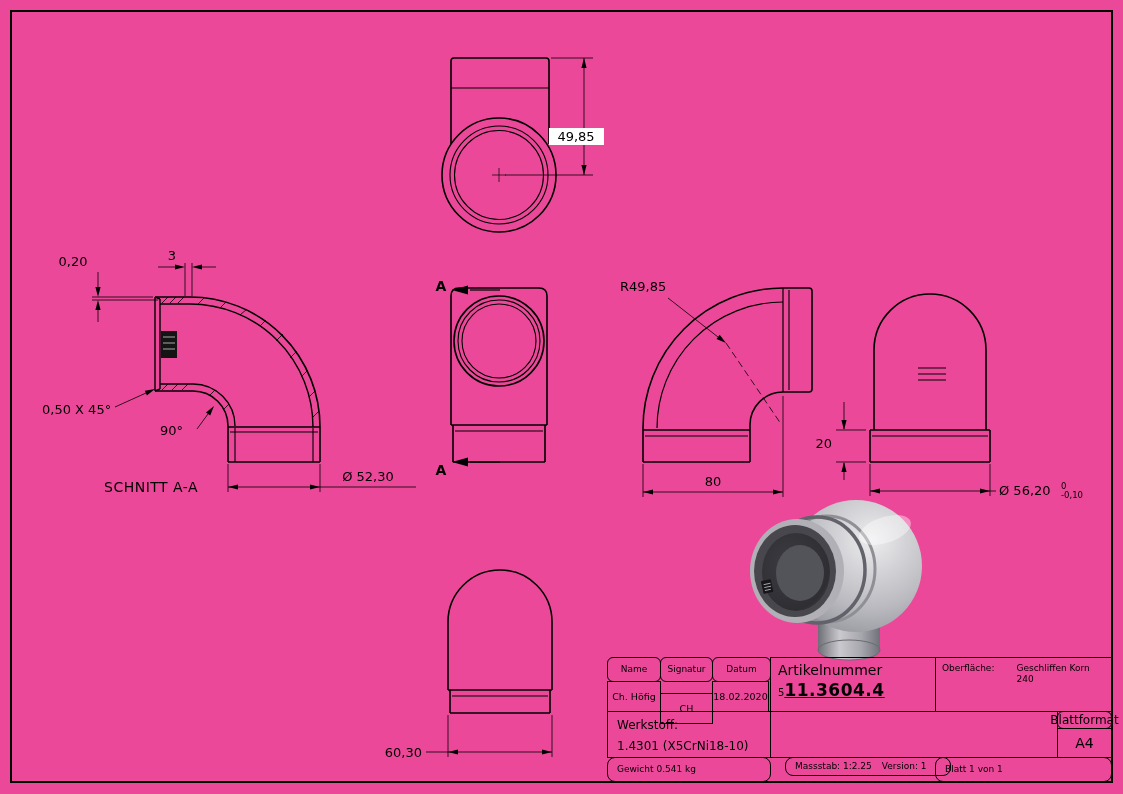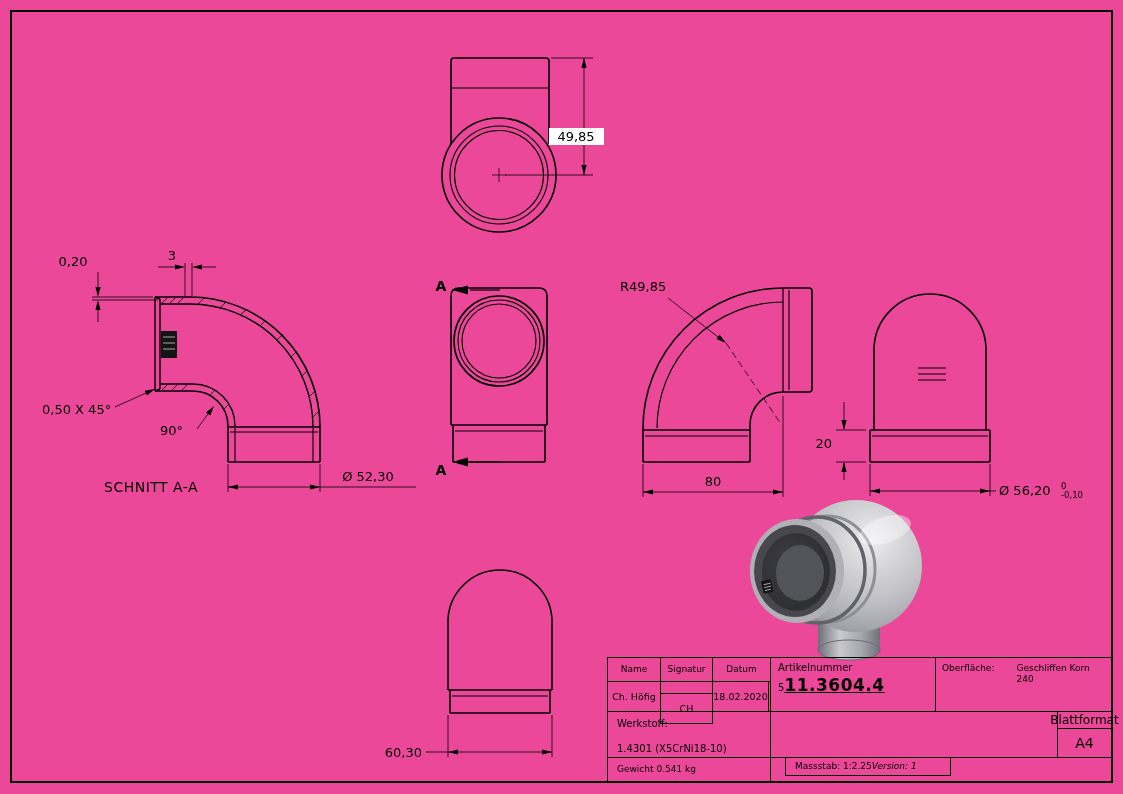--- a/index.html
+++ b/index.html
@@ -8,32 +8,32 @@
   svg text{fill:#000;font-family:"DejaVu Sans", sans-serif;}
   .dim{font-size:13px;}
   .letter{font-size:14px;font-weight:bold;}
   .label{font-size:14px;letter-spacing:0.5px;}
   .tol{font-size:8.5px;}
 
   
   .tb{position:absolute;left:607px;top:657px;width:505px;height:125px;color:#000;}
   .cell{position:absolute;border:1px solid #000;box-sizing:border-box;display:flex;
         align-items:center;justify-content:center;font-size:9.5px;line-height:1.2;}
-  .hdr{font-size:9px;}
+  .hdr{font-size:9px;border-radius:6px;}
   .ober{justify-content:flex-start;align-items:flex-start;padding:5px 6px;font-size:9px;gap:22px;}
   .art{flex-direction:column;align-items:flex-start;justify-content:flex-start;padding:4px 7px;}
-  .art-lbl{font-size:10px;}
+  .art-lbl{font-size:14px;}
   .art-val{margin-top:1px;display:flex;align-items:baseline;}
   .art-pre{font-size:10px;}
   .art-num{font-size:17px;font-weight:bold;letter-spacing:0.5px;text-decoration:underline;}
   .werk{flex-direction:column;align-items:flex-start;justify-content:flex-start;
-        padding:6px 9px;font-size:10px;gap:13px;}
-  .leftcell{justify-content:flex-start;padding:0 9px;font-size:9px;}
+        padding:6px 9px;font-size:12px;gap:7px;}
+  .leftcell{justify-content:flex-start;padding:0 9px;font-size:9px;border-radius:8px;}
   .fmt{font-size:14px;}
-  .gap{margin-left:0;font-style:italic;}
+  .gap{margin-left:10px;}
 </style>
 </head>
 <body>
 
 <div id="stage">
 
 <svg width="1123" height="794" viewBox="0 0 1123 794">
   <defs>
     <radialGradient id="g-body" cx="0.62" cy="0.3" r="0.95">
       <stop offset="0" stop-color="#ededef"></stop>
@@ -250,15 +250,18 @@
         <span>A4</span>
       </div>
 
   <div class="cell leftcell" style="left:0;top:100px;width:164px;height:25px">
         <span>Gewicht 0.541 kg</span>
       </div>
   <div class="cell leftcell" style="left:178px;top:100px;width:166px;height:19px">
     <span>Massstab: 1:2.25</span>
     <span class="gap">Version: 1</span>
   </div>
+  <div class="cell leftcell" style="left:328px;top:100px;width:177px;height:25px">
+        <span>Blatt 1 von 1</span>
+      </div>
 </div>
 
 </div>
 
 </body></html>

